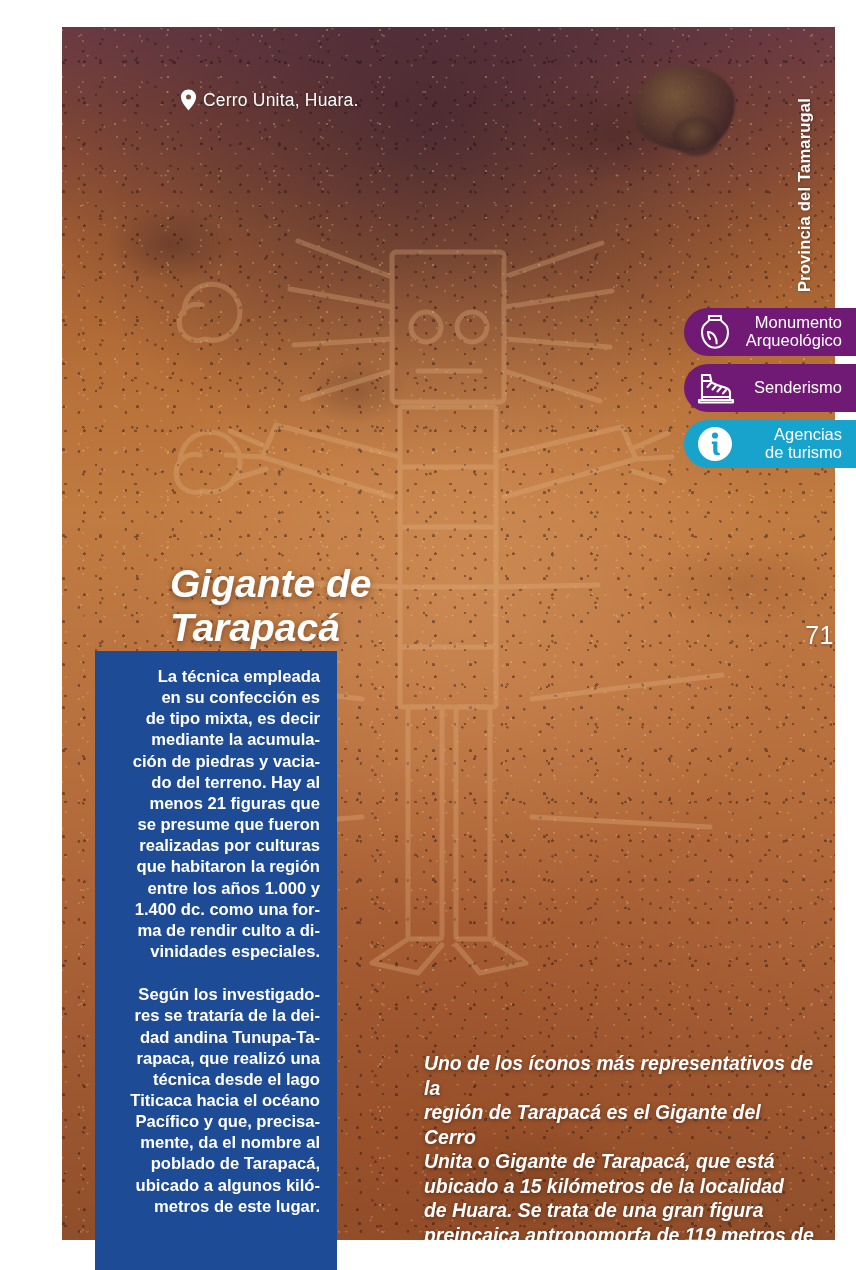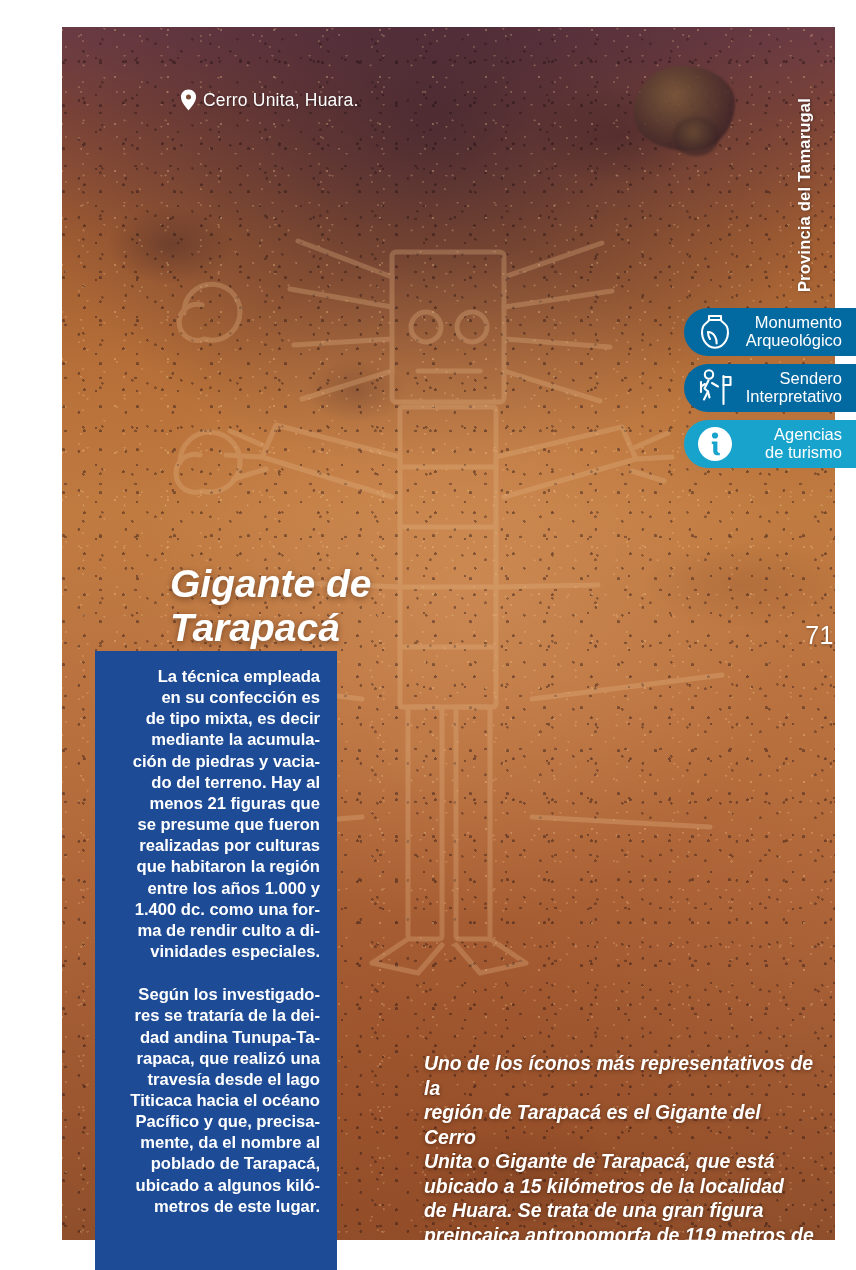--- a/index.html
+++ b/index.html
@@ -177,21 +177,21 @@
     gap: 8px;
   }
   .badge {
     position: relative;
     display: flex;
     align-items: center;
     border-radius: 28px 0 0 28px;
     padding-right: 12px;
     min-height: 48px;
   }
-  .badge.dark { background: #0369a1; }
+  .badge.dark { background: #701a75; }
   .badge.light { background: #18a3cd; }
   .badge .bicon {
     flex: 0 0 auto;
     width: 46px;
     height: 46px;
     margin-left: 8px;
     margin-right: 4px;
     display: flex;
     align-items: center;
     justify-content: center;
@@ -367,37 +367,33 @@
           <path d="M13 4h12v4c0 1.6 4.2 3.2 5.8 6.4C32.5 18 32.5 24 30 28.5c-2.4 4.3-6.3 7.2-11 7.2s-8.6-2.9-11-7.2C5.5 24 5.5 18 7.2 14.4 8.8 11.2 13 9.6 13 8V4z"></path>
           <path d="M13 8h12"></path>
           <path d="M12 20c2.5 0 5.5 1.8 7 4.4 1.4 2.5 1.8 5 1.6 7"></path>
           <path d="M12 20c0 3 .6 5.2 2 7"></path>
         </svg>
       </span>
       <span class="blabel">Monumento
 Arqueológico</span>
     </div>
 
-
     <div class="badge dark">
       <span class="bicon">
-        <svg width="38" height="40" viewBox="0 0 38 40" fill="none" stroke="#ffffff" stroke-width="2.1" stroke-linecap="round" stroke-linejoin="round">
-          <circle cx="13" cy="6.5" r="4.2"></circle>
-          <path d="M12.5 12.5l-4 8 3.5 3 1.5 6"></path>
-          <path d="M12 23.5L8 31.5"></path>
-          <path d="M16 15l6 3.5"></path>
-          <path d="M9 16l-4 2.5"></path>
-          <path d="M5 14v10"></path>
-          <path d="M27.5 8v28"></path>
-          <path d="M27.5 9h7v8h-7"></path>
+        <svg width="40" height="34" viewBox="0 0 40 34" fill="none" stroke="#ffffff" stroke-width="2.1" stroke-linecap="round" stroke-linejoin="round">
+          <path d="M7 4h8l1.5 7.5L22 14l8 2.5c3 1 5 2.6 5 5.5v4H7V4z"></path>
+          <path d="M7 26h28v3H7z"></path>
+          <path d="M4 29h34v2.5H4z"></path>
+          <path d="M16 12l-3.5 4M21 14.5l-3.5 4M26 16.5l-3.5 4M31 19l-3 3.4"></path>
+          <path d="M7 10h8"></path>
         </svg>
       </span>
-      <span class="blabel">Sendero
-Interpretativo</span>
+      <span class="blabel">Senderismo</span>
     </div>
+
 
     <div class="badge light">
       <span class="bicon">
         <svg width="40" height="40" viewBox="0 0 40 40">
           <circle cx="20" cy="20" r="17" fill="#ffffff"></circle>
           <circle cx="20" cy="11.5" r="3.1" fill="#18a3cd"></circle>
           <path d="M16.8 17.5h5.6v9.2c0 1.6.9 2.2 2.4 2.2v2.4c-4.3.3-6.6-.9-6.6-4.4v-7h-1.4z" fill="#18a3cd"></path>
         </svg>
       </span>
       <span class="blabel">Agencias
@@ -420,21 +416,21 @@
 realizadas por culturas
 que habitaron la región
 entre los años 1.000 y
 1.400 dc. como una for-
 ma de rendir culto a di-
 vinidades especiales.</p>
     <p class="second">Según los investigado-
 res se trataría de la dei-
 dad andina Tunupa-Ta-
 rapaca, que realizó una
-travesía desde el lago
+técnica desde el lago
 Titicaca hacia el océano
 Pacífico y que, precisa-
 mente, da el nombre al
 poblado de Tarapacá,
 ubicado a algunos kiló-
 metros de este lugar.</p>
   </div>
 
 </div>
 

